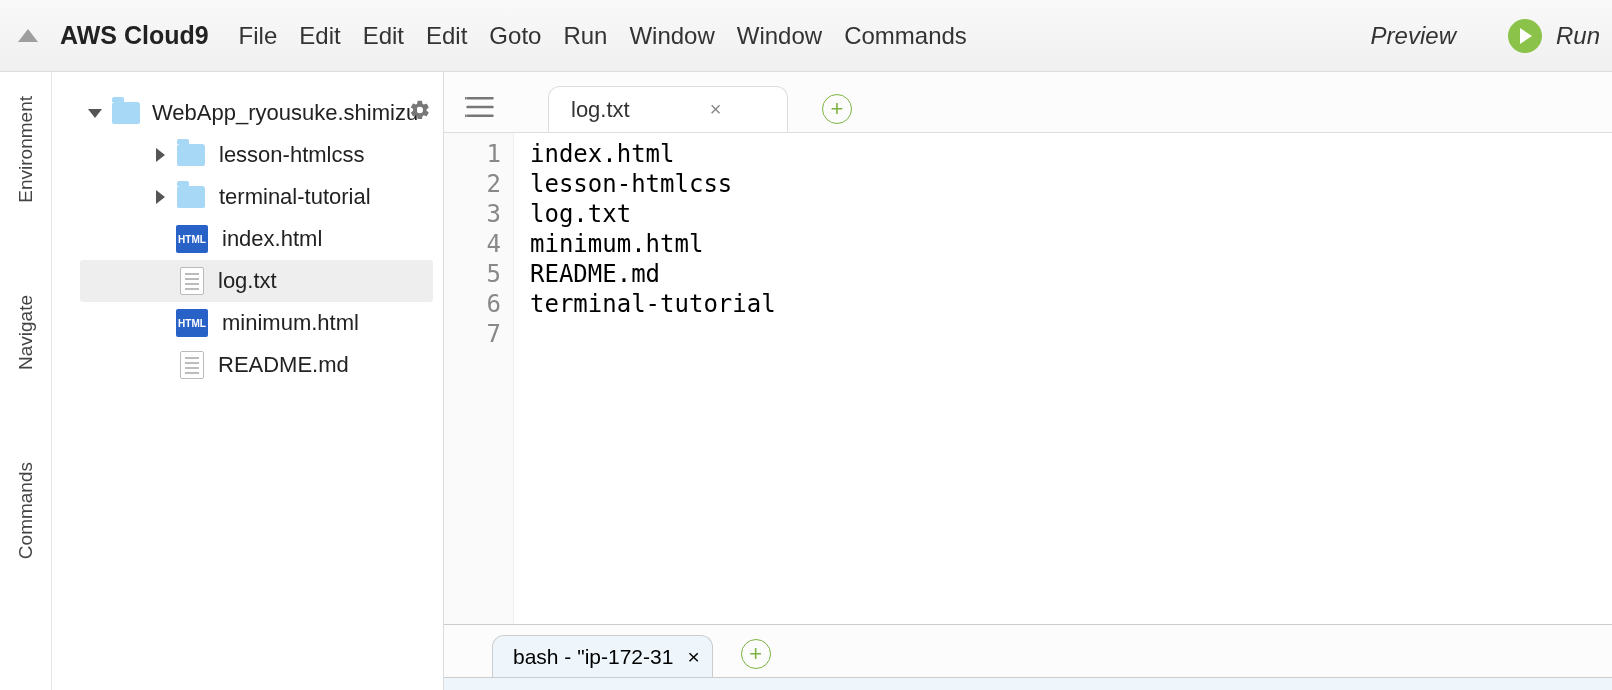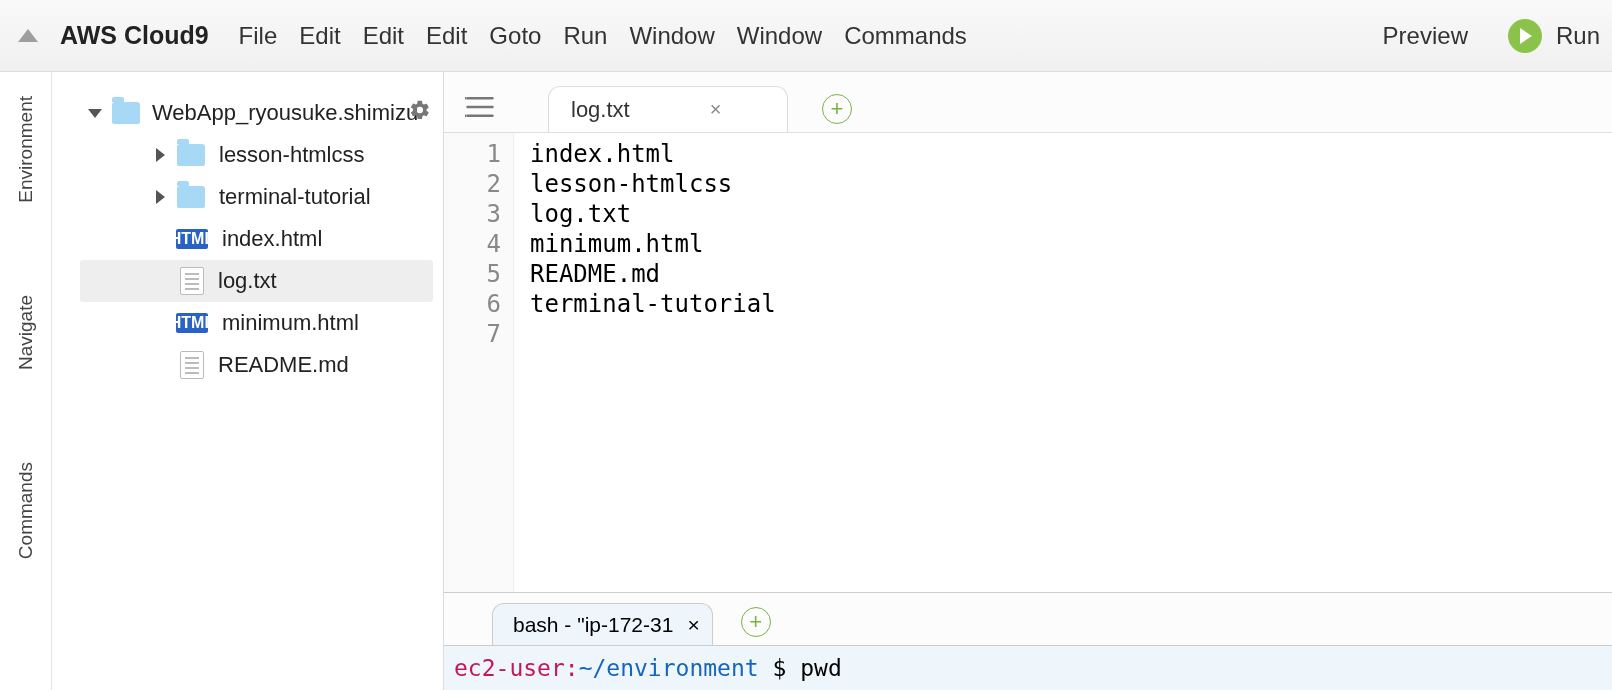--- a/index.html
+++ b/index.html
@@ -2,36 +2,36 @@
 <html><head>
 <meta charset="utf-8">
 <style>
   * { box-sizing: border-box; margin: 0; padding: 0; }
   html, body { width: 1612px; height: 690px; font-family: Arial, Helvetica, sans-serif; overflow: hidden; background: #fff; }
   .menubar { height: 72px; background: linear-gradient(#f9f9f9,#f0f0f0); border-bottom: 1px solid #ddd; display: flex; align-items: center; padding: 0 12px; }
   .menu-tri { width: 0; height: 0; border-left: 10px solid transparent; border-right: 10px solid transparent; border-bottom: 13px solid #9e9e9e; margin: 0 12px 0 6px; cursor: pointer; }
   .brand { font-weight: bold; font-size: 25px; color: #222; margin: 0 20px 0 10px; }
   .menu-items { display: flex; gap: 22px; font-size: 24px; color: #333; margin-left: 10px; }
   .menu-items span { cursor: pointer; }
-  .menubar-right { margin-left: auto; display: flex; align-items: center; gap: 40px; font-size: 24px; color: #333; }
+  .menubar-right { margin-left: auto; display: flex; align-items: center; gap: 52px; font-size: 24px; color: #333; font-style: italic; }
   .run-btn { display: flex; align-items: center; gap: 14px; cursor: pointer; }
   .run-circle { width: 34px; height: 34px; border-radius: 50%; background: #8bc34a; display: flex; align-items: center; justify-content: center; }
   .run-tri { width: 0; height: 0; border-top: 8px solid transparent; border-bottom: 8px solid transparent; border-left: 12px solid #fff; margin-left: 3px; }
   .body-row { display: flex; height: calc(690px - 72px); }
   .side-rail { width: 52px; border-right: 1px solid #e5e5e5; display: flex; flex-direction: column; align-items: center; padding-top: 18px; gap: 80px; }
   .side-rail .side-label { writing-mode: vertical-rl; transform: rotate(180deg); font-size: 19px; color: #444; cursor: pointer; padding: 6px 2px; }
   .file-tree-panel { width: 392px; border-right: 1px solid #ddd; padding-top: 20px; font-size: 22px; color: #222; }
   .tree-row { display: flex; align-items: center; height: 42px; cursor: pointer; position: relative; }
   .tree-row.selected { background: #eee; border-radius: 3px; }
   .tri-toggle { width: 0; height: 0; display: inline-block; }
   .tri-down { border-left: 7px solid transparent; border-right: 7px solid transparent; border-top: 9px solid #555; }
   .tri-right { border-top: 7px solid transparent; border-bottom: 7px solid transparent; border-left: 9px solid #555; }
   .folder-icon { width: 28px; height: 22px; border-radius: 3px 3px 2px 2px; background: #a7d8f5; position: relative; display: inline-block; }
   .folder-icon::before { content:""; position:absolute; top:-5px; left:0; width:12px; height:5px; background:#a7d8f5; border-radius:2px 2px 0 0; }
-  .html-icon { width: 32px; height: 20px; background:#2962c7; color:#fff; font-size:16px; font-weight:bold; display:inline-flex; align-items:center; justify-content:center; border-radius:2px; }
+  .html-icon { width: 32px; height: 28px; background:#2962c7; color:#fff; font-size:10px; font-weight:bold; display:inline-flex; align-items:center; justify-content:center; border-radius:2px; }
   .txt-icon { width: 24px; height: 28px; background:#fff; border:1px solid #bbb; display:inline-block; border-radius:2px; position:relative; }
   .txt-icon::before { content:""; position:absolute; top:5px; left:4px; right:4px; height:2px; background:#bbb; box-shadow: 0 5px 0 #bbb, 0 10px 0 #bbb, 0 15px 0 #bbb; }
   .gear-icon { position:absolute; right:12px; color:#888; }
   .gear-icon svg { width:22px; height:22px; }
   .editor-area { flex:1; display:flex; flex-direction:column; }
   .tabbar { height:60px; display:flex; align-items:flex-end; padding-left:18px; position:relative; background:#fcfcfc; }
   .outline-icon { width:36px; height:30px; color:#777; margin-right:50px; margin-bottom:10px; cursor:pointer; display:flex; align-items:center; justify-content:center; }
   .outline-icon svg { width:30px; height:24px; }
   .tab { height:46px; min-width:240px; background:#fff; border:1px solid #ddd; border-bottom:none; border-top-left-radius:12px; border-top-right-radius:12px; display:flex; align-items:center; padding:0 16px 0 22px; font-size:22px; color:#333; gap:80px; cursor:pointer; position:relative; }
   .tab .close-x { color:#888; font-size:20px; cursor:pointer; }
@@ -174,17 +174,16 @@
 
     <div class="terminal-wrap">
       <div class="term-tabbar">
         <div class="term-tab">
           <span>bash - "ip-172-31</span>
           <span class="close-x">×</span>
         </div>
         <div class="add-tab" style="margin-left:28px">+</div>
       </div>
       <div class="terminal-body" id="terminal-body">
-          <div><span class="t-user">ec2-user:</span><span class="t-path">~/environment</span> $ pwd</div>
         </div>
     </div>
   </div>
 </div>
 
 </body></html>

